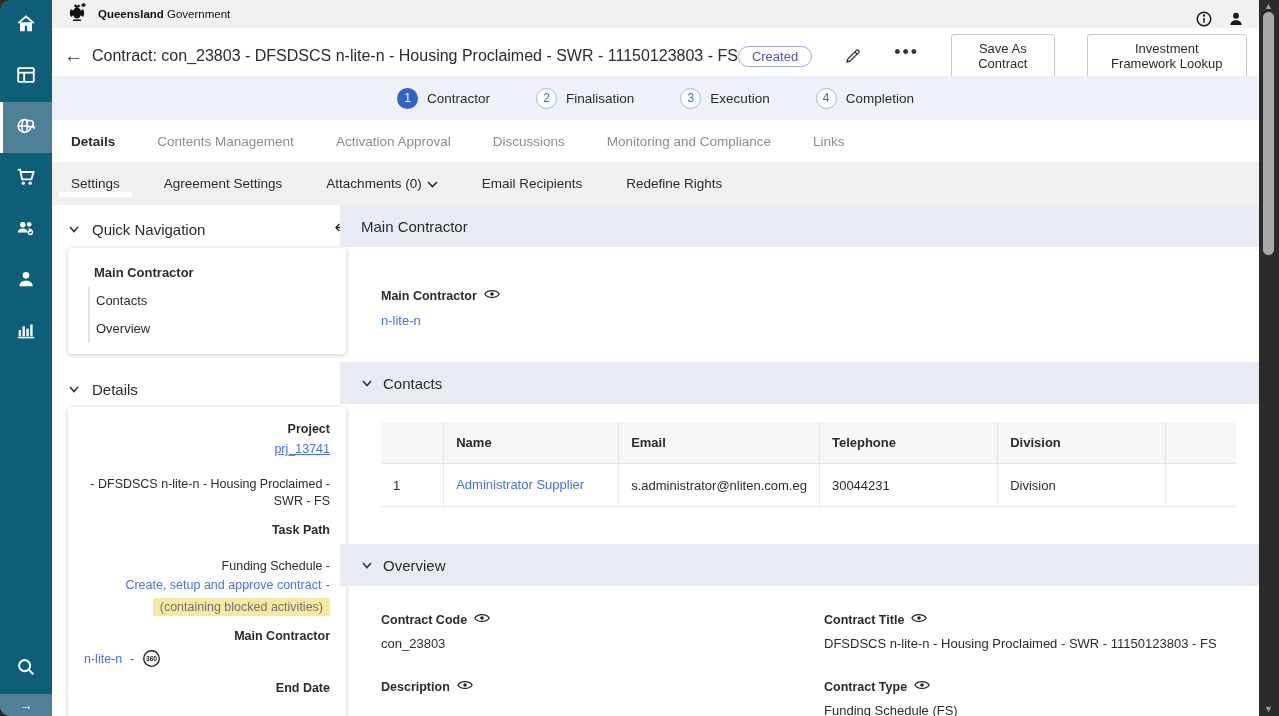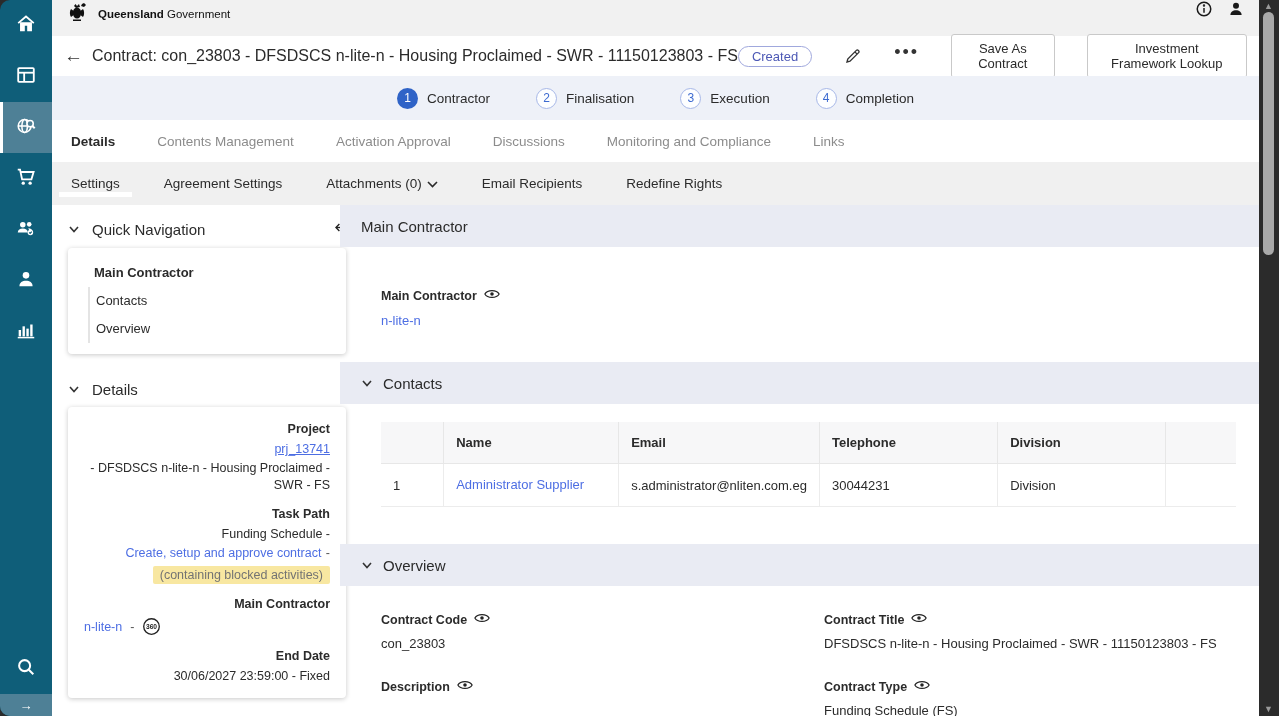--- a/index.html
+++ b/index.html
@@ -20,21 +20,21 @@
   .scroll-strip { position:absolute; right:0; top:0; bottom:0; width:20px; background:#2b2b2b; z-index:6; }
   .scroll-thumb { position:absolute; left:4px; top:12px; width:11px; height:243px; background:#a9a9a9; border-radius:6px; }
   .scroll-arrow { position:absolute; left:4px; width:11px; height:8px; color:#9a9a9a; font-size:9px; line-height:8px; text-align:center; }
   .scroll-arrow.up { top:2px; }
   .scroll-arrow.down { bottom:3px; }
 
   
   .content-col { position:absolute; left:52px; right:20px; top:0; bottom:0; background:#fff; }
 
   
-  .top-header { position:absolute; left:0; right:0; top:0; height:36px; background:#f1f1f1; display:flex; align-items:flex-start; padding:0 14px; }
+  .top-header { position:absolute; left:0; right:0; top:0; height:28px; background:#f1f1f1; display:flex; align-items:flex-end; padding:0 14px; }
   .brand { display:flex; align-items:center; gap:6px; }
   .brand svg { width:26px; height:24px; }
   .brand-text { font-size:11.5px; color:#111; }
   .brand-text b { font-weight:bold; }
   .top-actions { margin-left:auto; display:flex; align-items:center; gap:14px; color:#1a1a1a; }
   .top-actions svg { width:19px; height:19px; cursor:pointer; }
 
   
   .title-bar { position:absolute; left:0; right:0; top:36px; height:40px; background:#fff; display:flex; align-items:center; padding:0 12px; }
   .back-arrow { font-size:19px; color:#333; width:28px; cursor:pointer; flex:0 0 auto; }
@@ -75,21 +75,21 @@
   .collapse-icon { margin-left:auto; margin-right:-4px; cursor:pointer; color:#222; }
   .collapse-icon svg { width:17px !important; height:17px !important; }
   .card { background:#fff; border-radius:4px; box-shadow:0 1px 5px rgba(0,0,0,0.22); padding:11px 0; }
   .qn-item { font-size:13px; color:#2b2b2b; padding:5px 12px 5px 26px; cursor:pointer; position:relative; line-height:18px; }
   .qn-item:not(.active) { border-left:2px solid transparent; }
   .qn-item:not(.active)::before { content:""; position:absolute; left:18px; top:0; bottom:0; width:2px; background:#e4e4e4; }
   .qn-item.active { font-weight:bold; }
   .details-card { padding:13px 16px;text-align:right; }
   .fld-label { font-size:12.5px; font-weight:bold; color:#2b2b2b; margin-top:11px; line-height:19px; }
   .fld-label:first-child { margin-top:0; }
-  .fld-text { font-size:12.5px; color:#2b2b2b; line-height:17px; margin-top:2px; }
+  .fld-text { font-size:12.5px; color:#2b2b2b; line-height:17px; margin-top:18px; }
   a.link { color:#4d6ee3; text-decoration:none; font-size:12.5px; line-height:18px; cursor:pointer; }
   a.link.u { text-decoration:underline; }
   .warn-highlight { display:inline-block; background:#f8e7a1; color:#737373; font-size:12.5px; padding:2px 7px; border-radius:2px; margin-top:4px; }
   .inline-row { display:flex; align-items:center; gap:8px; margin-top:3px; }
   .sep-dash { color:#555; font-size:12.5px; }
   .icon-360 { width:19px; height:19px; cursor:pointer; }
 
   
   .main-region { position:absolute; left:288px; right:0; top:0; bottom:0; }
   .section-header { background:#e9ebf3; height:42px; display:flex; align-items:center; padding:0 21px; font-size:15px; color:#2b2b2b; font-weight:500; gap:10px; }

